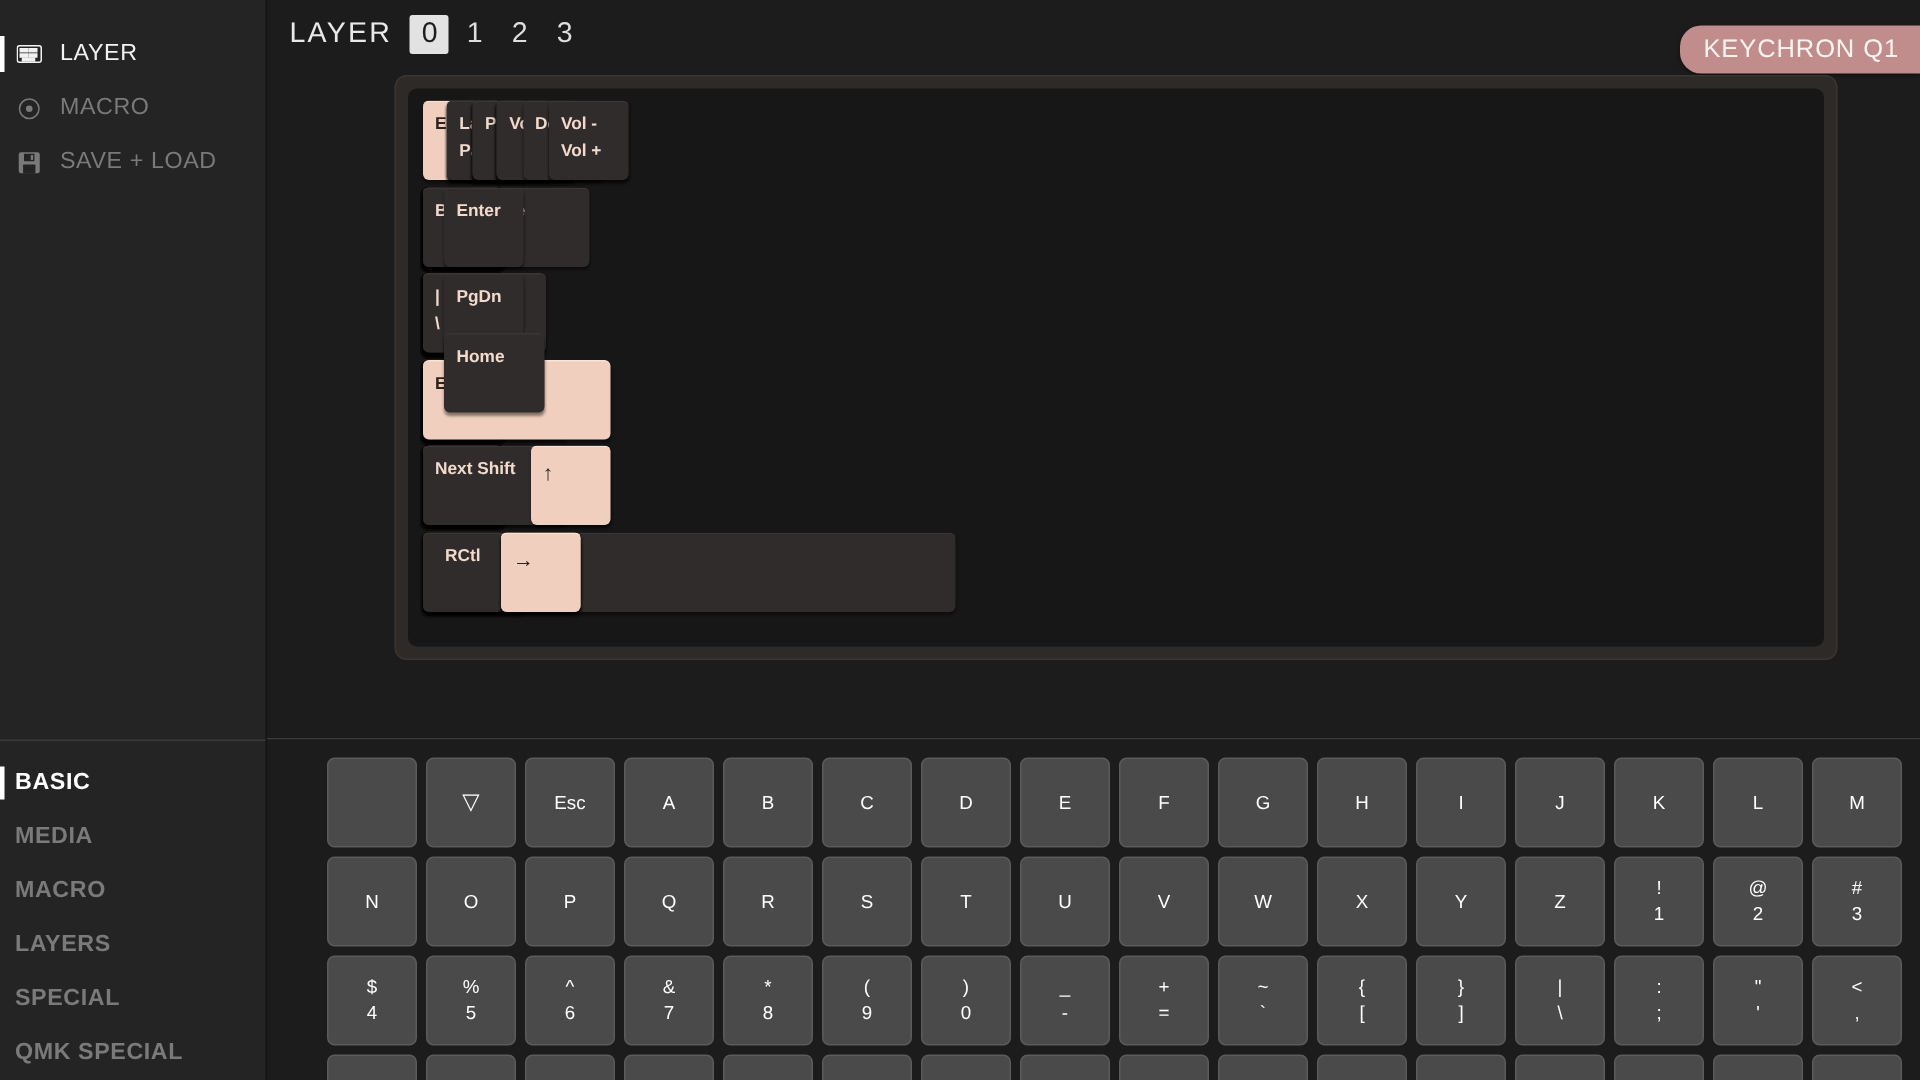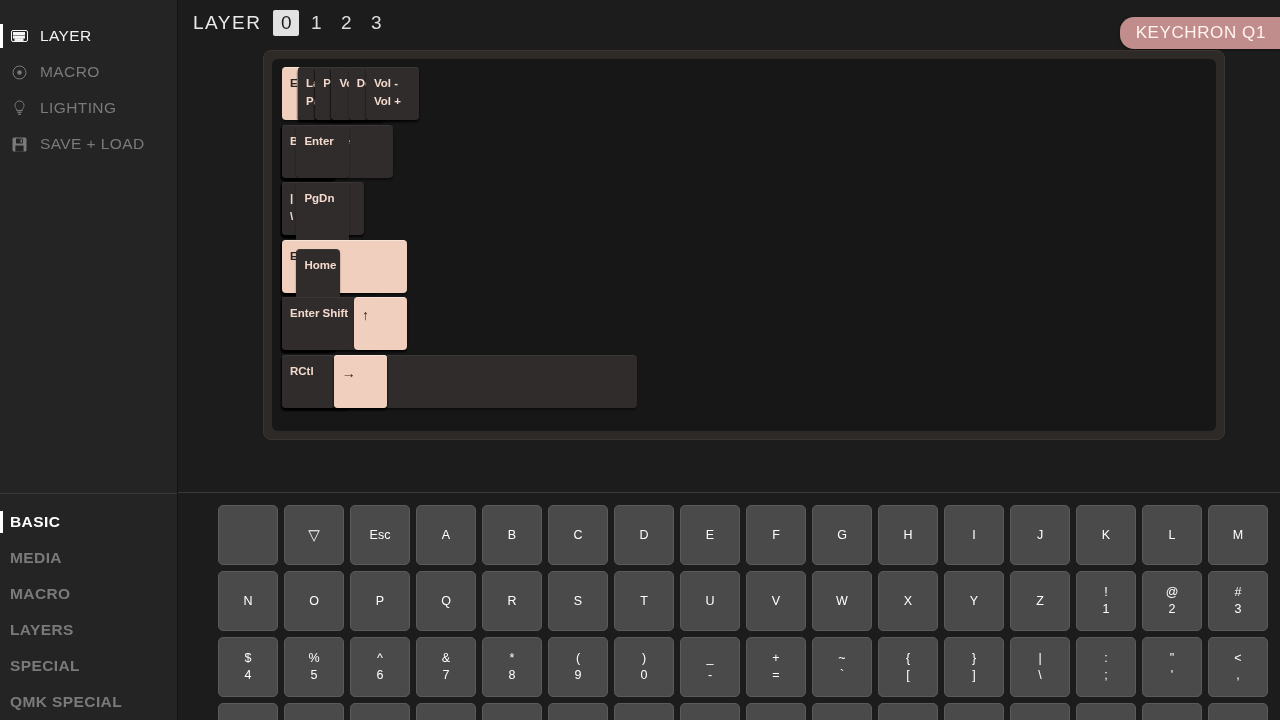--- a/index.html
+++ b/index.html
@@ -169,30 +169,20 @@
           <span class="ico">
             <svg width="15" height="15" viewBox="0 0 15 15">
               <circle cx="7.5" cy="7.5" r="6.5" fill="none" stroke="currentColor"></circle>
               <circle cx="7.5" cy="7.5" r="2.2" fill="currentColor"></circle>
             </svg>
           </span>
           <span>MACRO</span>
         </div>
         <div class="nav-item">
           <span class="ico">
-            <svg width="13" height="16" viewBox="0 0 13 16">
-              <path d="M6.5 1C3.9 1 2 3 2 5.4c0 1.7 1 2.8 1.7 3.7v1.4h5.6V9.1C10 8.2 11 7.1 11 5.4 11 3 9.1 1 6.5 1z" fill="none" stroke="currentColor"></path>
-              <rect x="4.3" y="11.6" width="4.4" height="1.3" fill="currentColor"></rect>
-              <rect x="5" y="13.7" width="3" height="1.2" fill="currentColor"></rect>
-            </svg>
-          </span>
-          <span>LIGHTING</span>
-        </div>
-        <div class="nav-item">
-          <span class="ico">
             <svg width="15" height="15" viewBox="0 0 15 15">
               <rect x="0.5" y="0.5" width="14" height="14" rx="1.5" fill="currentColor"></rect>
               <rect x="4" y="1.5" width="7" height="5" rx="0.5" fill="#242424"></rect>
               <rect x="8.5" y="2.4" width="1.6" height="3.2" fill="currentColor"></rect>
               <rect x="3.4" y="8.6" width="8.2" height="6" rx="0.6" fill="#242424"></rect>
             </svg>
           </span>
           <span>SAVE + LOAD</span>
         </div>
       </div>
@@ -427,21 +417,21 @@
             <div>:</div>
             <div>;</div>
           </div>
           <div class="key" style="left: 10px; top: 180.5px; width: 53px; height: 53px;">
             <div>"</div>
             <div>'</div>
           </div>
           <div class="key hl" style="left: 10px; top: 180.5px; width: 124.875px; height: 53px;">
             <div>Enter</div>
           </div>
-          <div class="key" style="left: 24.375px; top: 190px; width: 44px; height: 53px;">
+          <div class="key" style="left: 24.375px; top: 163px; width: 67px; height: 53px;">
             <div>Home</div>
           </div>
           <div class="key" style="left: 10px; top: 238px; width: 124.875px; height: 53px;">
             <div>Left Shift</div>
           </div>
           <div class="key" style="left: 10px; top: 238px; width: 53px; height: 53px;">
             <div>Z</div>
           </div>
           <div class="key" style="left: 10px; top: 238px; width: 53px; height: 53px;">
             <div>X</div>
@@ -467,21 +457,21 @@
           </div>
           <div class="key" style="left: 10px; top: 238px; width: 53px; height: 53px;">
             <div>&gt;</div>
             <div>.</div>
           </div>
           <div class="key" style="left: 10px; top: 238px; width: 53px; height: 53px;">
             <div>?</div>
             <div>/</div>
           </div>
           <div class="key" style="left: 10px; top: 238px; width: 96.125px; height: 53px;">
-            <div>Enter Shift</div>
+            <div>Next Shift</div>
           </div>
           <div class="key hl arrowglyph" style="left: 81.875px; top: 238px; width: 53px; height: 53px;">
             <div>↑</div>
           </div>
           <div class="key" style="left: 10px; top: 295.5px; width: 67.375px; height: 53px;">
             <div>Left Ctrl</div>
           </div>
           <div class="key" style="left: 10px; top: 295.5px; width: 67.375px; height: 53px;">
             <div>Left</div>
             <div>Option</div>
@@ -493,21 +483,21 @@
           <div class="key" style="left: 10px; top: 295.5px; width: 354.875px; height: 53px;">
             <div>Space</div>
           </div>
           <div class="key" style="left: 10px; top: 295.5px; width: 67.375px; height: 53px;">
             <div>Right</div>
             <div>Command</div>
           </div>
           <div class="key" style="left: 10px; top: 295.5px; width: 53px; height: 53px;">
             <div>MO(1)</div>
           </div>
-          <div class="key" style="left: 10px; top: 295.5px; width: 53px; height: 53px;">
+          <div class="key" style="left: 10px; top: 295.5px; width: 53px; height: 53px; text-align: center;">
             <div>RCtl</div>
           </div>
           <div class="key hl arrowglyph" style="left: 61.75px; top: 295.5px; width: 53px; height: 53px;">
             <div>←</div>
           </div>
           <div class="key hl arrowglyph" style="left: 61.75px; top: 295.5px; width: 53px; height: 53px;">
             <div>↓</div>
           </div>
           <div class="key hl arrowglyph" style="left: 61.75px; top: 295.5px; width: 53px; height: 53px;">
             <div>→</div>

